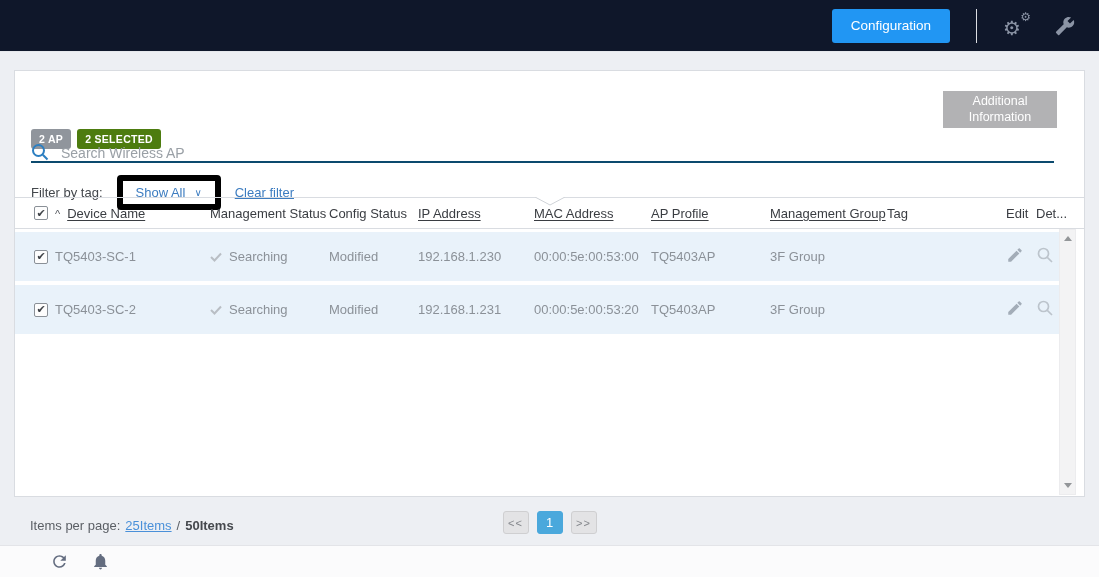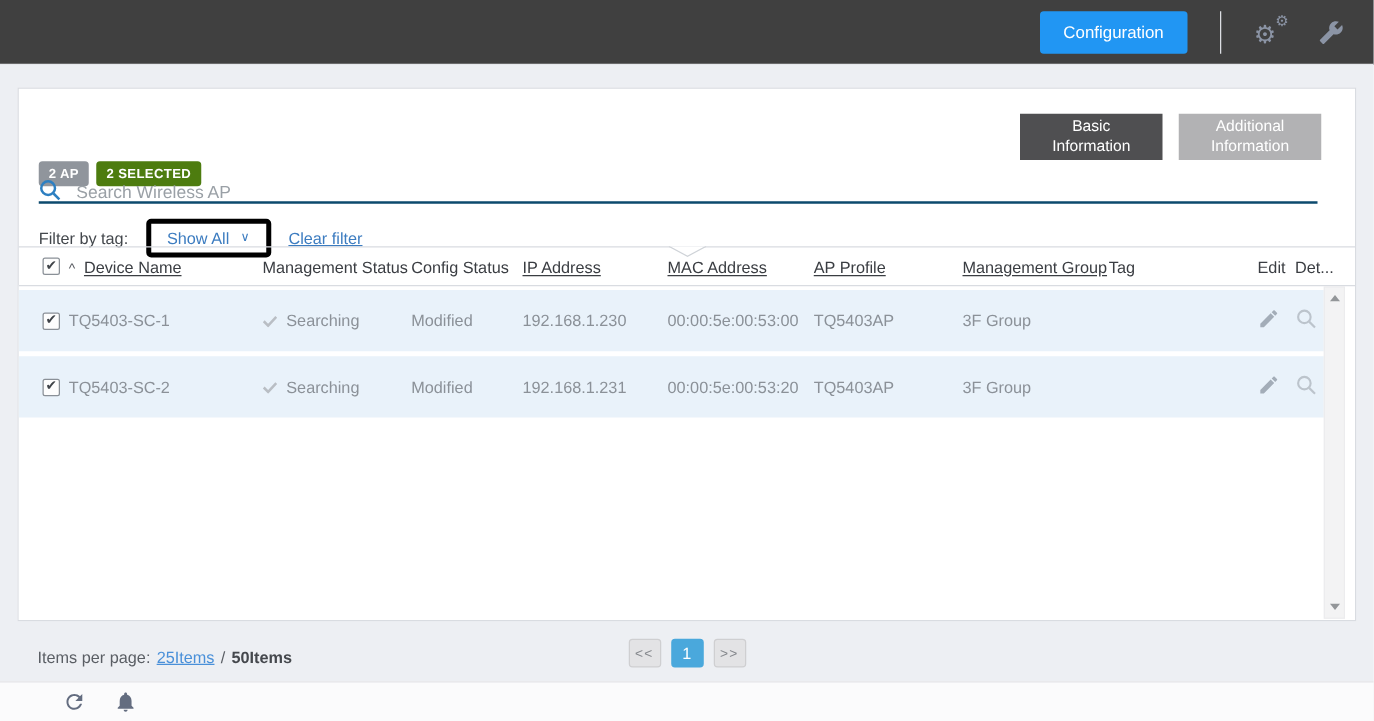--- a/index.html
+++ b/index.html
@@ -1,20 +1,20 @@
 <!DOCTYPE html>
 <html><head>
 <meta charset="utf-8">
 <style>
   * { margin:0; padding:0; box-sizing:border-box; }
   html,body { width:1099px; height:577px; overflow:hidden; }
   body { font-family:"Liberation Sans","DejaVu Sans",sans-serif; background:#edeff3; position:relative; }
 
   
-  .topbar { position:absolute; top:0; left:0; right:0; height:52px; background:#404040;
+  .topbar { position:absolute; top:0; left:0; right:0; height:52px; background:#0f172a;
             border-bottom:1px solid #e6e8ec; display:flex; align-items:center;
             justify-content:flex-end; padding-right:24px; }
   .config-btn { background:#2196f3; color:#fff; border:none; border-radius:3px;
                 height:34px; padding:0 19px; font-size:13.5px; font-family:inherit; cursor:pointer; }
   .topbar-divider { width:1px; height:34px; background:#dcdee3; margin:0 26px; }
   .gear-wrap { position:relative; width:26px; height:26px; color:#8b94a5; margin-right:26px; }
   .gear-main { font-size:20px; line-height:26px; position:absolute; left:0; bottom:-2px; }
   .gear-small { font-size:12px; position:absolute; right:-2px; top:-3px; }
   .wrench-svg { width:20px; height:20px; fill:#8b94a5; transform:scaleX(-1); }
 
@@ -36,21 +36,21 @@
   .tab-inactive { background:#b2b2b4; margin-left:13px; }
 
   .search-row { position:absolute; top:56px; left:16px; right:30px; height:36px;
                 display:flex; align-items:flex-end; gap:12px;
                 border-bottom:2px solid #0c4a6e; }
   .search-icon-svg { width:18px; height:18px; stroke:#2d7fc1; fill:none; stroke-width:2; }
   .search-placeholder { color:#9aa0a6; font-size:14px; }
 
   .filter-row { position:absolute; top:104px; left:16px; display:flex; align-items:center; gap:14px; }
   .filter-label { color:#43474c; font-size:13px; }
-  .tag-dropdown { display:flex; align-items:center; gap:9px; border:4px solid #000000;
+  .tag-dropdown { display:flex; align-items:center; gap:9px; border:6px solid #000000;
                   border-radius:4px; background:#fff; padding:4px 13px; color:#3c7cc0;
                   font-size:13px; cursor:pointer; }
   .tag-dropdown .chev { font-size:10px; }
   .clear-filter { color:#3c7cc0; font-size:13px; text-decoration:underline; cursor:pointer; }
 
   
   .section-divider { position:absolute; top:126px; left:0; right:0; height:0;
                      border-top:1px solid #d9dce1; }
   .notch { position:absolute; left:50%; top:-1px; transform:translateX(-50%); }
 
@@ -125,23 +125,20 @@
 </div>
 
 <div class="card">
 
   <div class="badges">
     <span class="badge badge-ap">2 AP</span>
     <span class="badge badge-selected">2 SELECTED</span>
   </div>
 
   <div class="tabs">
-    <div class="tab tab-active">
-      <span>Basic Information</span>
-    </div>
     <div class="tab tab-inactive">
       <span>Additional Information</span>
     </div>
   </div>
 
   <div class="search-row">
     <svg class="search-icon-svg" viewBox="0 0 18 18">
       <circle cx="7.5" cy="7.5" r="5.5"></circle>
         <line x1="11.8" y1="11.8" x2="16.5" y2="16.5"></line>
     </svg>

